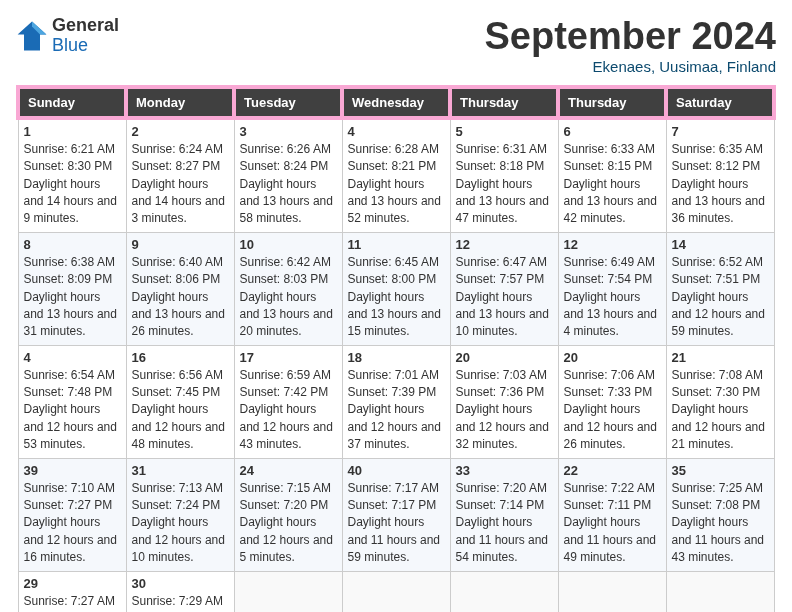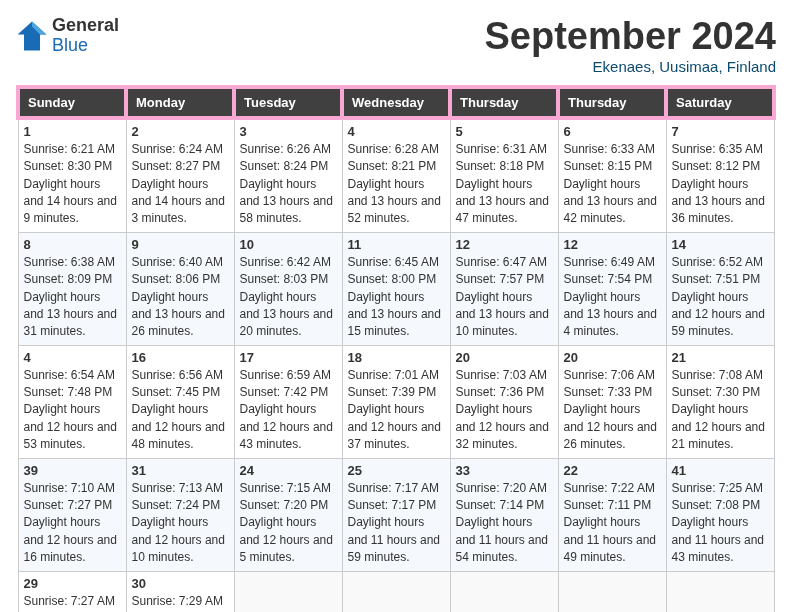--- a/index.html
+++ b/index.html
@@ -350,21 +350,21 @@
         <td>
         <span class="day-number">24</span>
         <div class="day-detail">
           Sunrise: 7:15 AM<br>
           Sunset: 7:20 PM<br>
           Daylight hours<br>
           and 12 hours and 5 minutes.
         </div>
       </td>
         <td>
-        <span class="day-number">25</span>
+        <span class="day-number">40</span>
         <div class="day-detail">
           Sunrise: 7:17 AM<br>
           Sunset: 7:17 PM<br>
           Daylight hours<br>
           and 11 hours and 59 minutes.
         </div>
       </td>
         <td>
         <span class="day-number">33</span>
         <div class="day-detail">
@@ -377,21 +377,21 @@
         <td>
         <span class="day-number">22</span>
         <div class="day-detail">
           Sunrise: 7:22 AM<br>
           Sunset: 7:11 PM<br>
           Daylight hours<br>
           and 11 hours and 49 minutes.
         </div>
       </td>
         <td>
-        <span class="day-number">41</span>
+        <span class="day-number">35</span>
         <div class="day-detail">
           Sunrise: 7:25 AM<br>
           Sunset: 7:08 PM<br>
           Daylight hours<br>
           and 11 hours and 43 minutes.
         </div>
       </td>
       </tr>
       <tr class="last-row">
         <td>

